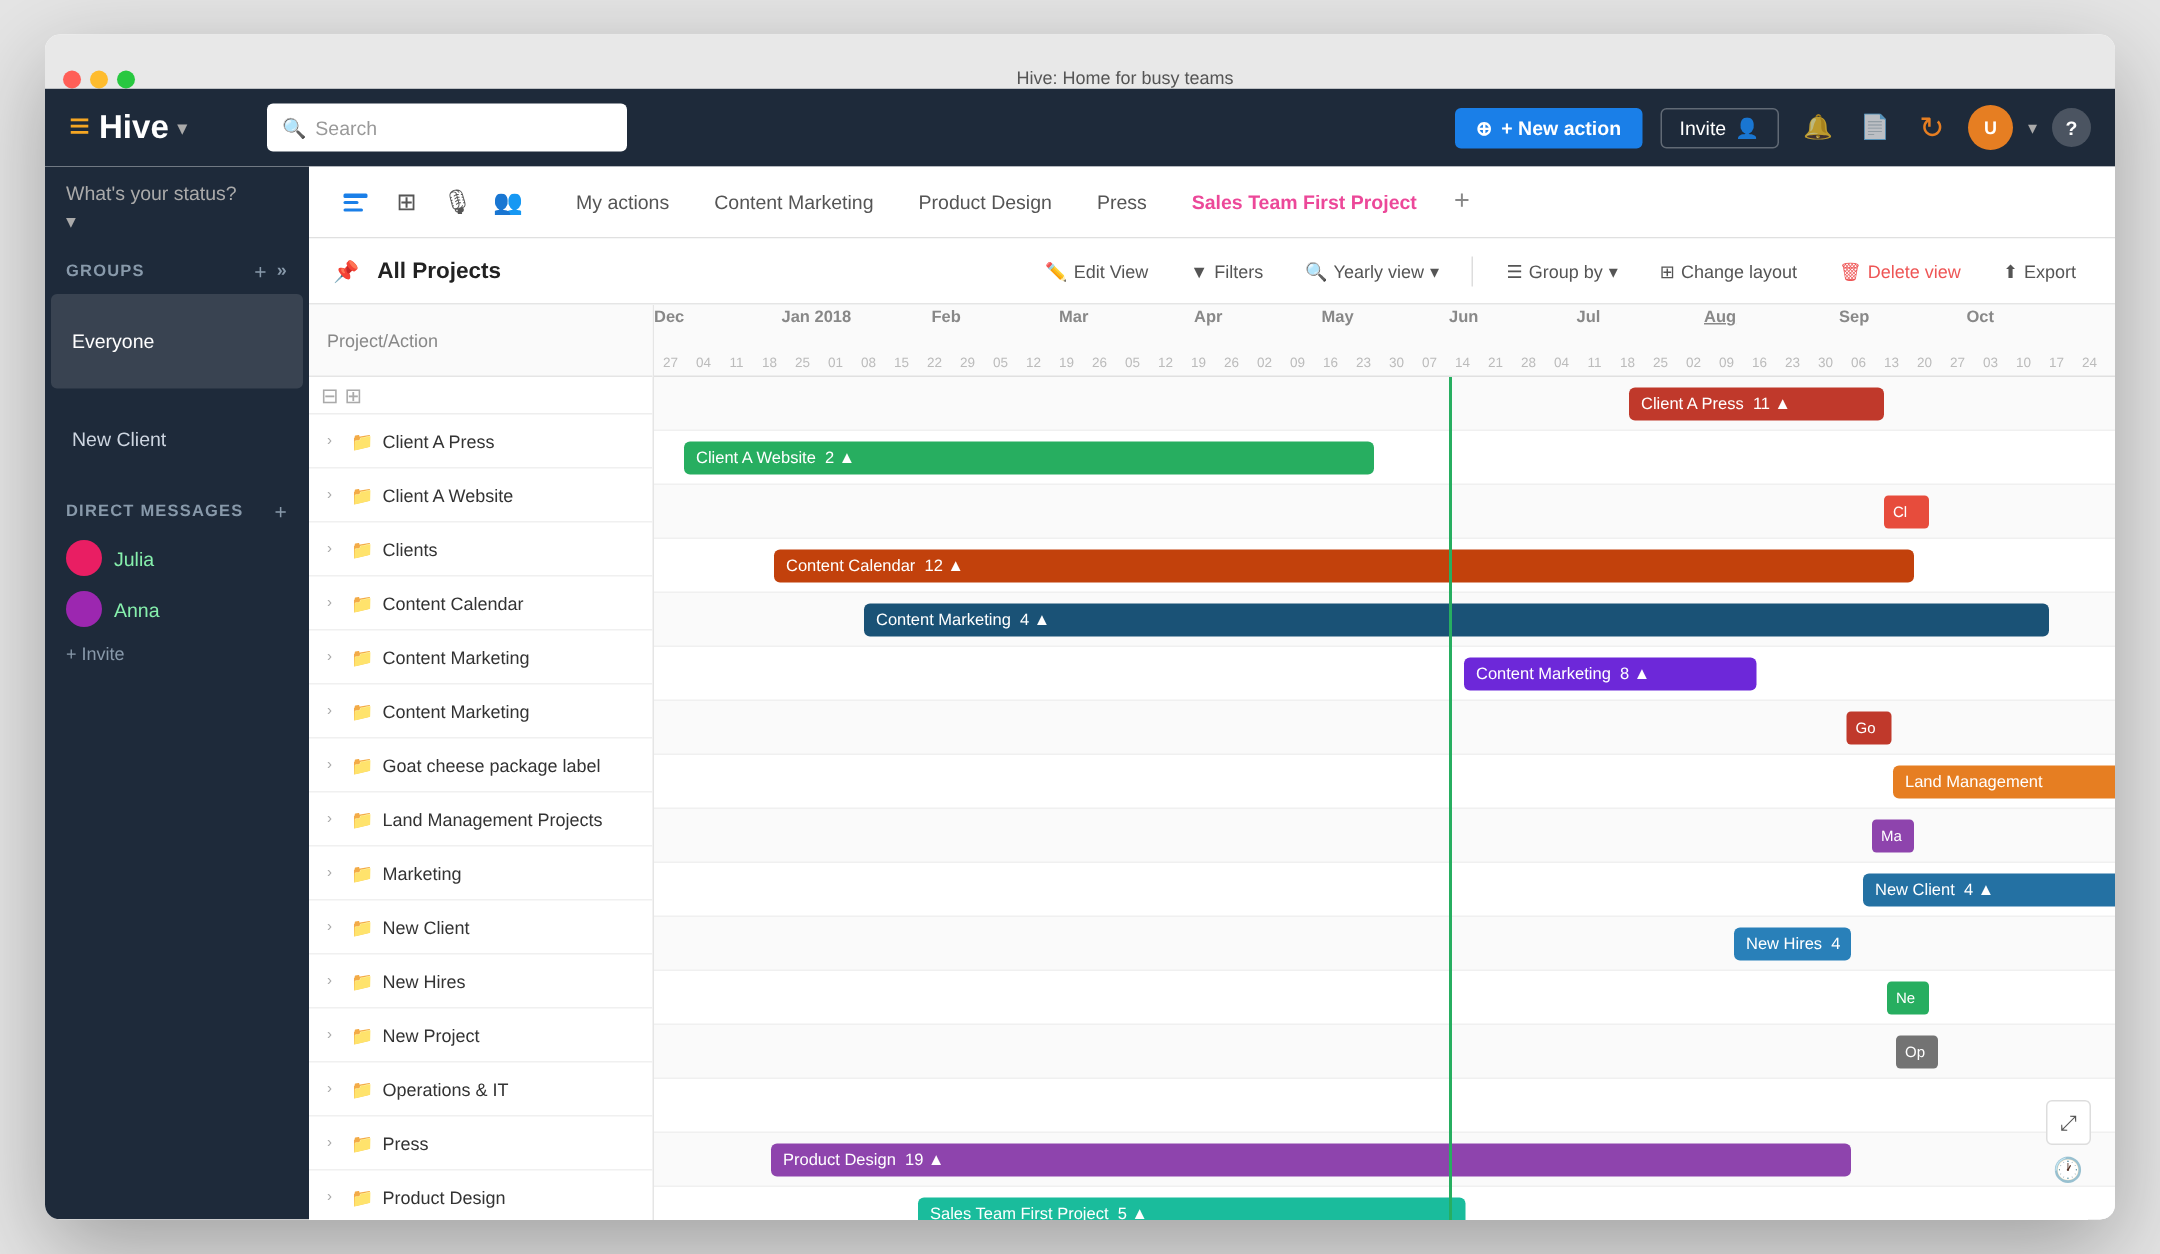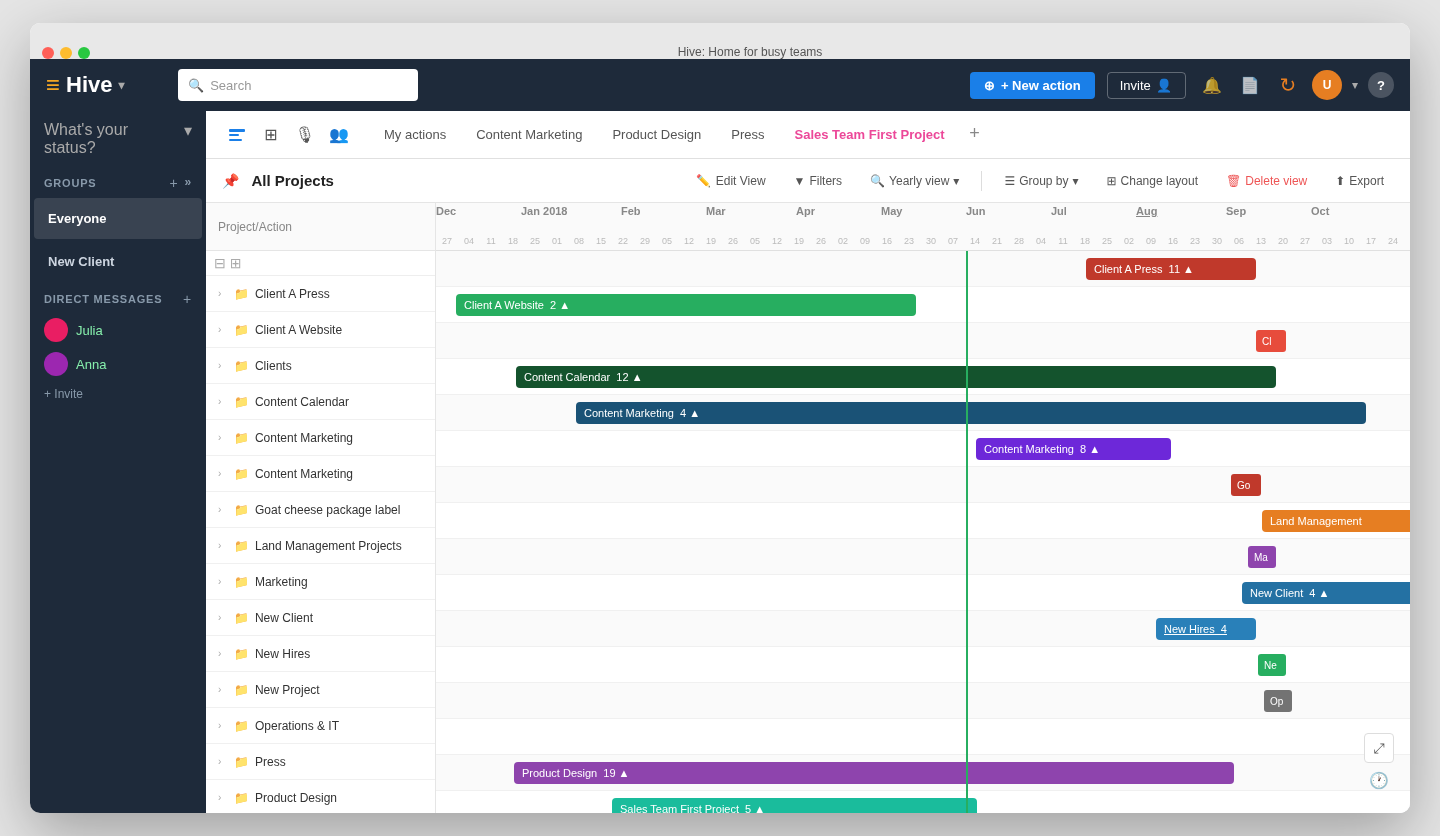--- a/index.html
+++ b/index.html
@@ -180,25 +180,26 @@
       flex-direction: column;
       flex-shrink: 0;
       overflow-y: auto;
       overflow-x: hidden;
     }
     .sidebar::-webkit-scrollbar { width: 4px; }
     .sidebar::-webkit-scrollbar-thumb { background: rgba(255,255,255,0.2); }
     .status-bar {
       padding: 10px 14px;
       color: #aaa;
-      font-size: 16px;
+      font-size: 13px;
       cursor: pointer;
       display: flex;
       align-items: flex-start;
       gap: 4px;
+      flex-direction: column;
     }
     .sidebar-section-header {
       padding: 8px 14px 6px;
       color: #8899aa;
       font-size: 11px;
       font-weight: 700;
       letter-spacing: 0.8px;
       display: flex;
       align-items: center;
       justify-content: space-between;
@@ -209,30 +210,29 @@
       cursor: pointer;
       font-size: 14px;
       font-weight: 400;
     }
     .sidebar-section-header .expand-btn {
       color: #8899aa;
       cursor: pointer;
       font-size: 12px;
     }
     .sidebar-item {
-      padding: 13px 14px;
+      padding: 24px 14px;
       color: #cdd5e0;
       font-size: 13px;
       cursor: pointer;
       display: flex;
       align-items: center;
       gap: 8px;
       border-radius: 4px;
       margin: 1px 4px;
-      font-weight: bold;
     }
     .sidebar-item.active { background: rgba(255,255,255,0.12); color: #fff; }
     .avatar-sm-julia { background: #e91e63; }
     .avatar-sm-anna { background: #9c27b0; }
     .avatar-sm-pooja { background: #ff5722; }
     .sidebar-dm-item {
       padding: 5px 14px;
       color: #86efac;
       font-size: 13px;
       cursor: pointer;
@@ -783,21 +783,21 @@
 
                 <div class="timeline-row">
                   <div class="gantt-bar" style="background:#27ae60;left:20px;width:460px;">Client A Website &nbsp;2 ▲</div>
                 </div>
 
                 <div class="timeline-row">
                   <div class="gantt-bar-mini" style="background:#e74c3c;left:820px;width:30px;">Cl</div>
                 </div>
 
                 <div class="timeline-row">
-                  <div class="gantt-bar" style="background:#14532d;left:80px;width:760px;">Content Calendar &nbsp;12 ▲</div>
+                  <div class="gantt-bar" style="background:#c2410c;left:80px;width:760px;">Content Calendar &nbsp;12 ▲</div>
                 </div>
 
                 <div class="timeline-row">
                   <div class="gantt-bar" style="background:#1a5276;left:140px;width:790px;">Content Marketing &nbsp;4 ▲</div>
                 </div>
 
                 <div class="timeline-row">
                   <div class="gantt-bar" style="background:#6d28d9;left:540px;width:195px;">Content Marketing &nbsp;8 ▲</div>
                 </div>
 
@@ -811,21 +811,21 @@
 
                 <div class="timeline-row">
                   <div class="gantt-bar-mini" style="background:#8e44ad;left:812px;width:28px;">Ma</div>
                 </div>
 
                 <div class="timeline-row">
                   <div class="gantt-bar" style="background:#2471a3;left:806px;width:215px;">New Client &nbsp;4 ▲</div>
                 </div>
 
                 <div class="timeline-row">
-                  <div class="gantt-bar" style="background:#2980b9;left:720px;width:100px;text-decoration:underline;">New Hires &nbsp;4</div>
+                  <div class="gantt-bar" style="background:#2980b9;left:720px;width:78px;">New Hires &nbsp;4</div>
                 </div>
 
                 <div class="timeline-row">
                   <div class="gantt-bar-mini" style="background:#27ae60;left:822px;width:28px;">Ne</div>
                 </div>
 
                 <div class="timeline-row">
                   <div class="gantt-bar-mini" style="background:#737373;left:828px;width:28px;">Op</div>
                 </div>
 

